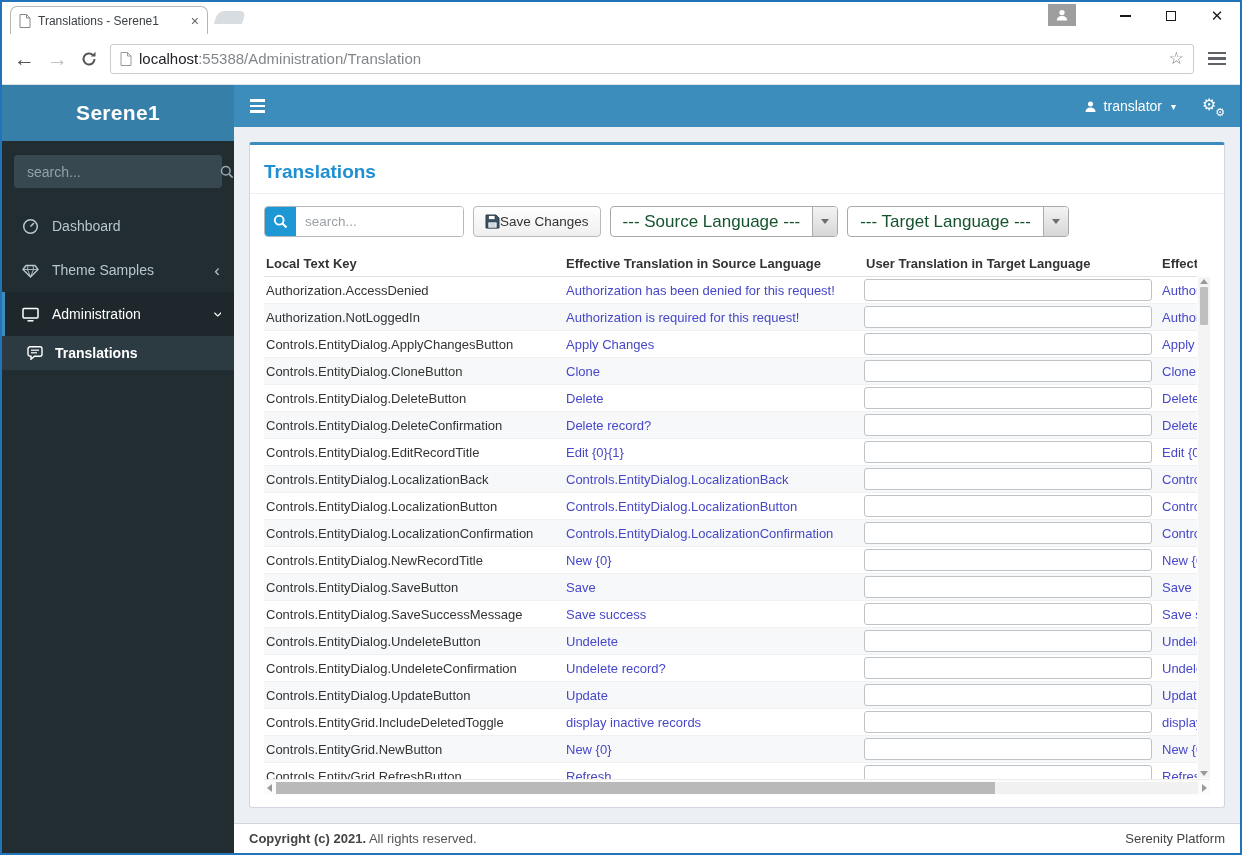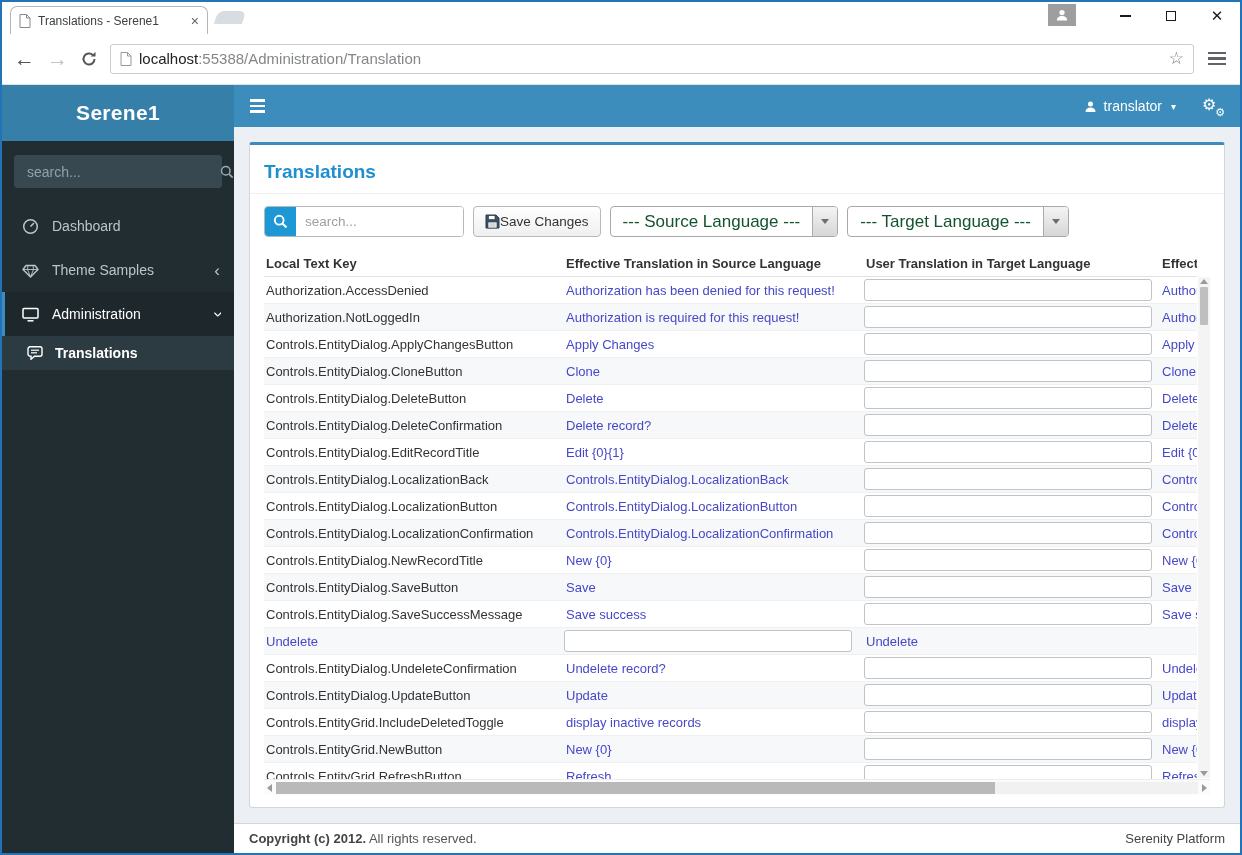--- a/index.html
+++ b/index.html
@@ -432,20 +432,21 @@
   <div class="g-row">
     <div class="c-key">Controls.EntityDialog.SaveSuccessMessage</div>
     <div class="c-link">Save success</div>
     <div class="c-input">
       <input style="">
     </div>
     <div class="c-link">Save success</div>
   </div>
 
   <div class="g-row alt">
+    <div class="c-key">Controls.EntityDialog.UndeleteButton</div>
     <div class="c-link">Undelete</div>
     <div class="c-input">
       <input style="">
     </div>
     <div class="c-link">Undelete</div>
   </div>
 
   <div class="g-row">
     <div class="c-key">Controls.EntityDialog.UndeleteConfirmation</div>
     <div class="c-link">Undelete record?</div>
@@ -502,19 +503,19 @@
               <span class="track">
                   <span class="hthumb"></span>
                 </span>
               <span class="tri-r"></span>
             </div>
           </div>
         </div>
       </div>
 
       <div class="footer">
-        <span><b>Copyright (c) 2012.</b>
+        <span><b>Copyright (c) 2021.</b>
         <span>All rights reserved.</span></span>
         <span class="right">Serenity Platform</span>
       </div>
     </div>
   </div>
 </div>
 
 </body></html>

